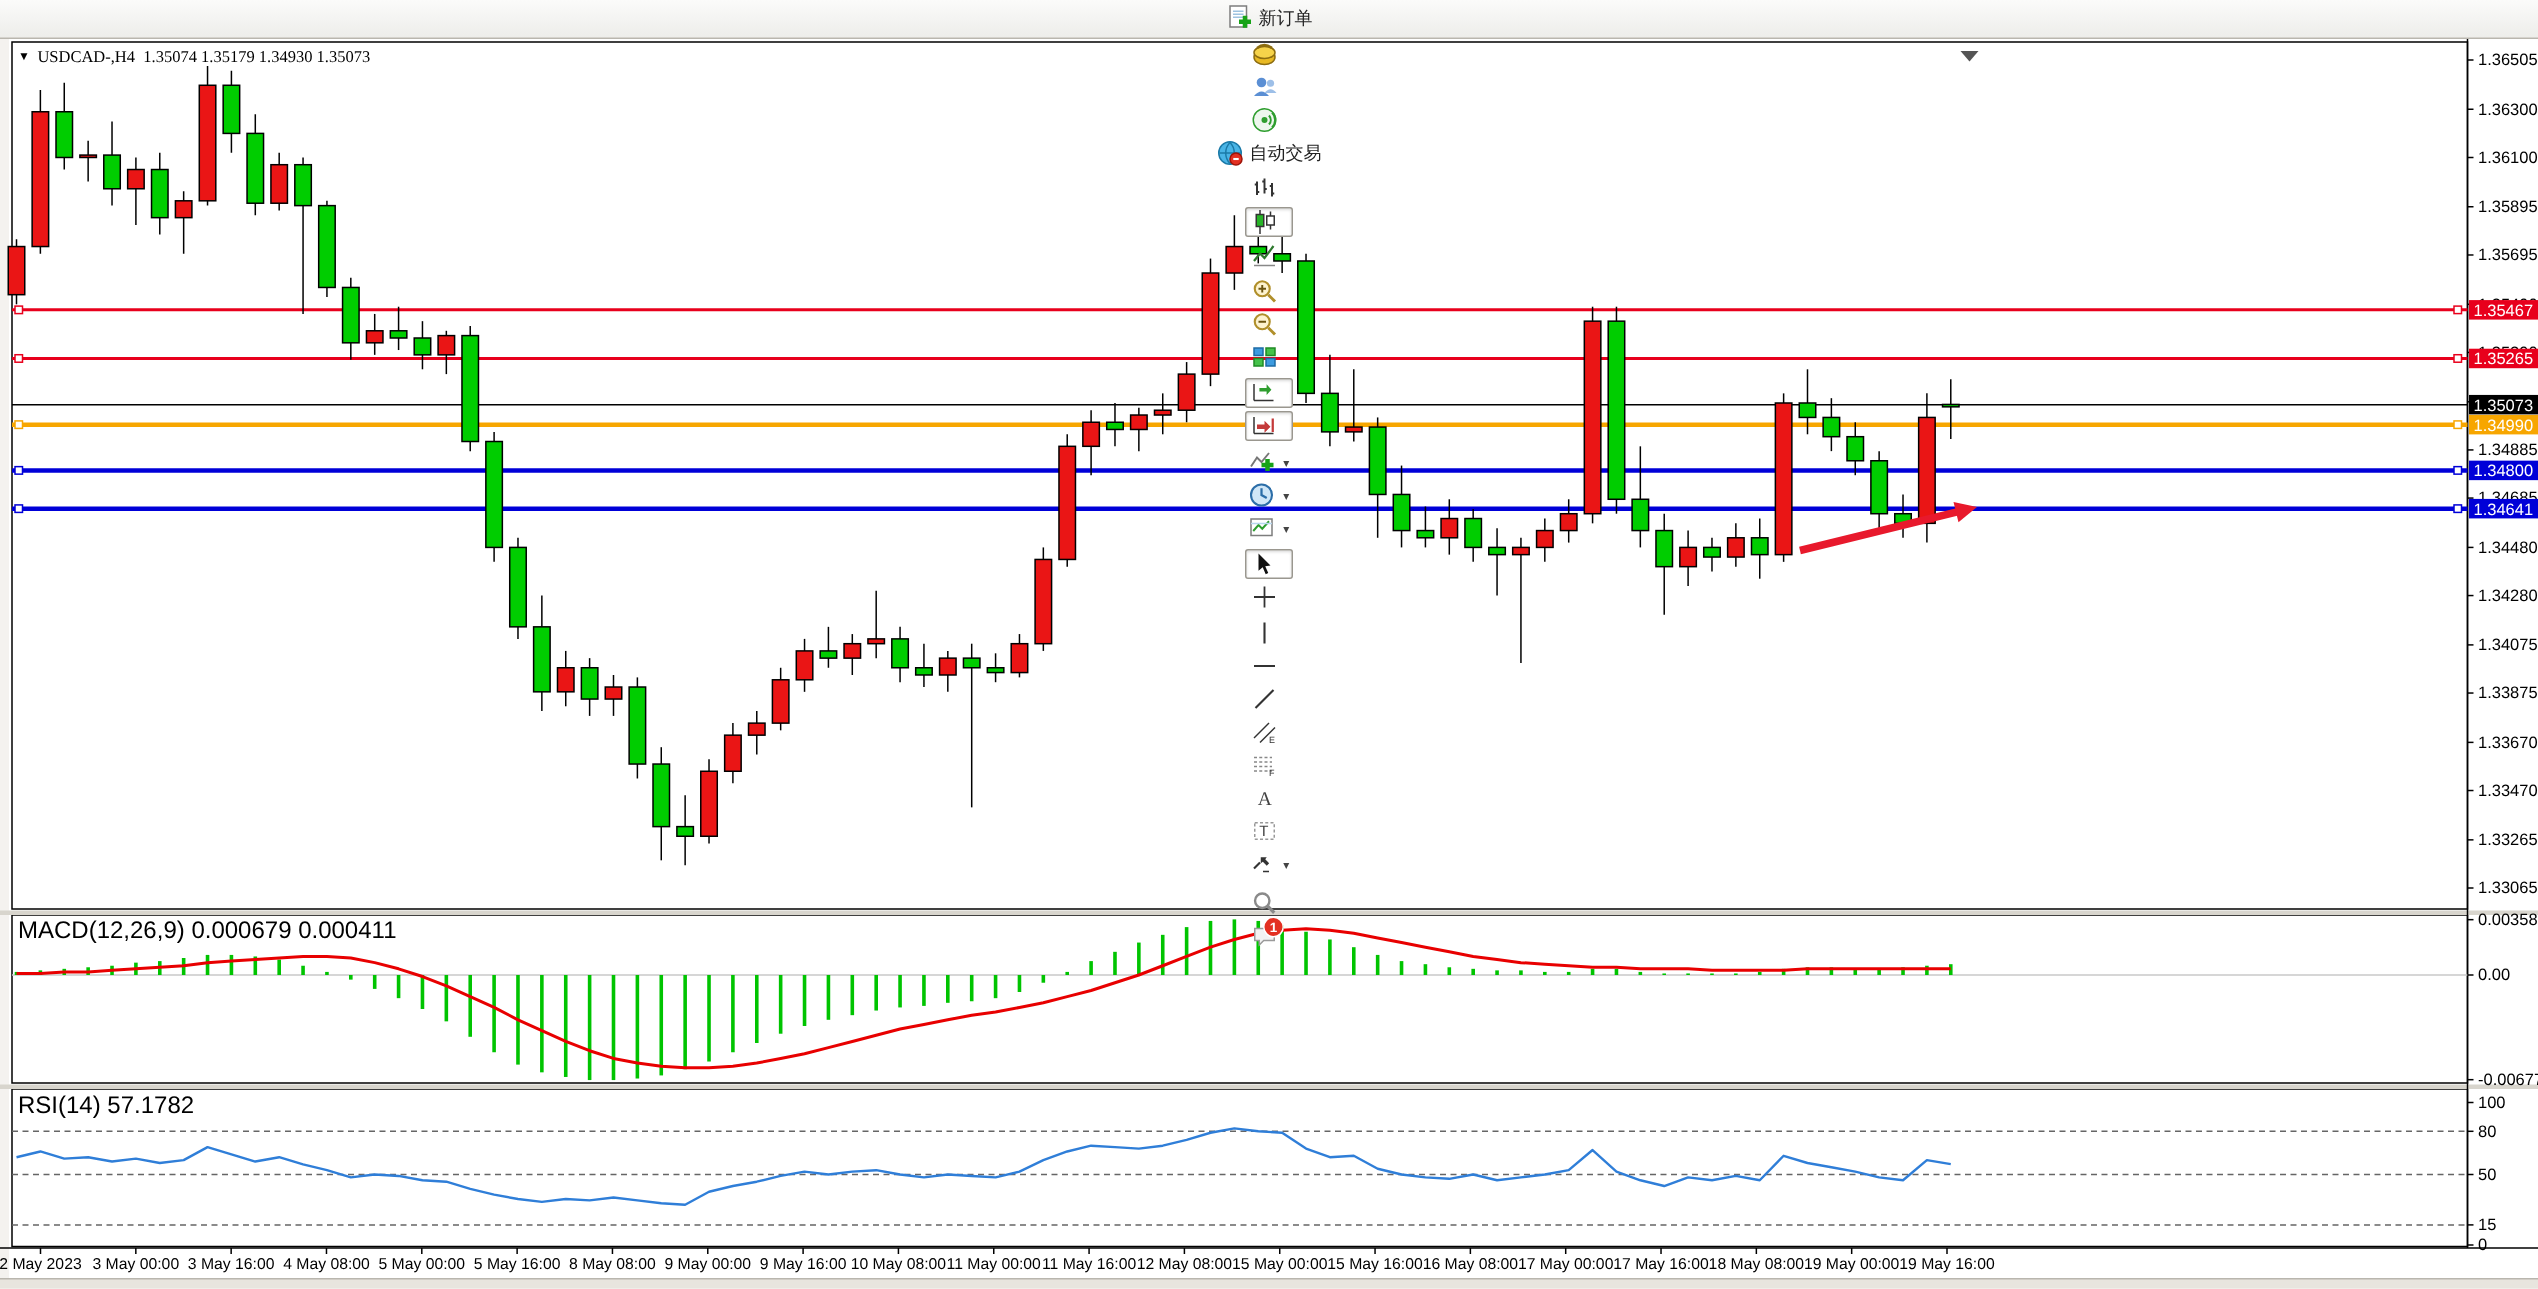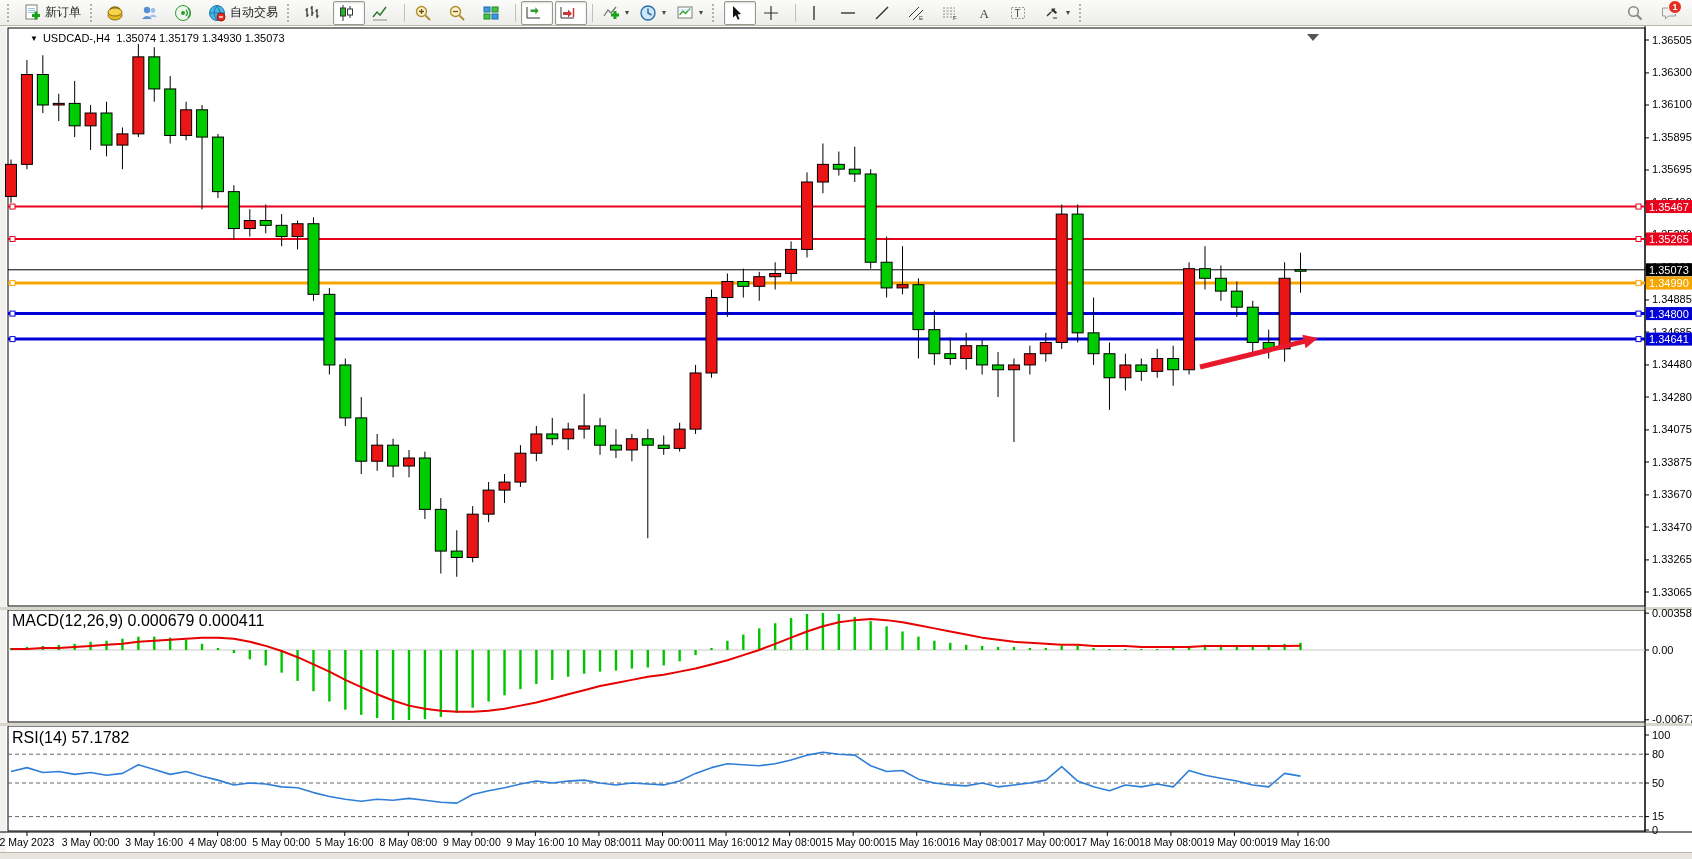--- a/index.html
+++ b/index.html
@@ -1,37 +1,37 @@
 <!DOCTYPE html>
 <html><head>
 <meta charset="utf-8">
 <style>
   html,body{margin:0;padding:0;background:#ece9e2;font-family:"Liberation Sans","DejaVu Sans",sans-serif;}
   #stage{position:relative;width:1692px;height:859px;background:#f4f2ef;overflow:hidden;}
   
   #toolbar{position:absolute;left:0;top:0;width:1692px;height:26px;background:linear-gradient(#fbfbfa,#ededea);
-    border-bottom:1px solid #b9b6ae;display:flex;align-items:center;gap:2px;padding:0 4px;box-sizing:border-box;z-index:5;}
+    border-bottom:1px solid #b9b6ae;display:flex;align-items:center;gap:2px;padding:0 4px;box-sizing:border-box;z-index:5;flex-direction:column;}
   .grip{width:5px;height:18px;border-left:2px dotted #b5b2a9;margin:0 3px;}
   .sep{width:1px;height:18px;background:#c4c1b8;margin:0 3px;}
   .tbtn{height:22px;min-width:24px;display:flex;align-items:center;gap:4px;padding:0 3px;border:1px solid transparent;
     border-radius:2px;font-size:12px;color:#222;cursor:default;}
   .tbtn.active{border:1px solid #9a978f;background:#fff;box-shadow:inset 0 1px 2px rgba(0,0,0,.15);}
   .tf{height:20px;padding:1px 6px;font-size:11px;color:#333;border:1px solid transparent;}
   .tf.active{border:1px solid #9a978f;background:#fff;box-shadow:inset 0 1px 2px rgba(0,0,0,.18);}
   .caret{font-size:8px;color:#444;margin-left:1px;}
   .ic{width:18px;height:18px;display:inline-block;position:relative;}
   .ic svg{position:absolute;left:0;top:0;}
   #toolbar .spacer{flex:1;}
   .badge{position:absolute;right:-4px;top:-4px;background:#e33022;color:#fff;border-radius:8px;font-size:9px;
     min-width:12px;height:12px;line-height:12px;text-align:center;font-weight:bold;border:1px solid #fff;}
   
   #chartwrap{position:absolute;left:0;top:26px;width:1692px;height:833px;}
   #chartsvg{position:absolute;left:0;top:0;}
   .ind-label{position:absolute;font-size:16px;color:#000;z-index:3;}
-  #symbol-row{position:absolute;left:30px;top:6px;font-size:11px;color:#000;z-index:3;}
+  #symbol-row{position:absolute;left:12px;top:6px;font-size:11px;color:#000;z-index:3;font-family:Liberation Serif, serif;}
   #symbol-row .tri{font-size:8px;vertical-align:1px;margin-right:5px;}
   #statusbar{position:absolute;left:0;top:852px;width:1692px;height:7px;background:#e8e5de;border-top:1px solid #b9b6ae;z-index:4;}
 </style>
 </head>
 <body>
 
 <div id="stage">
 
   <div id="toolbar">
     <div class="grip"></div>

